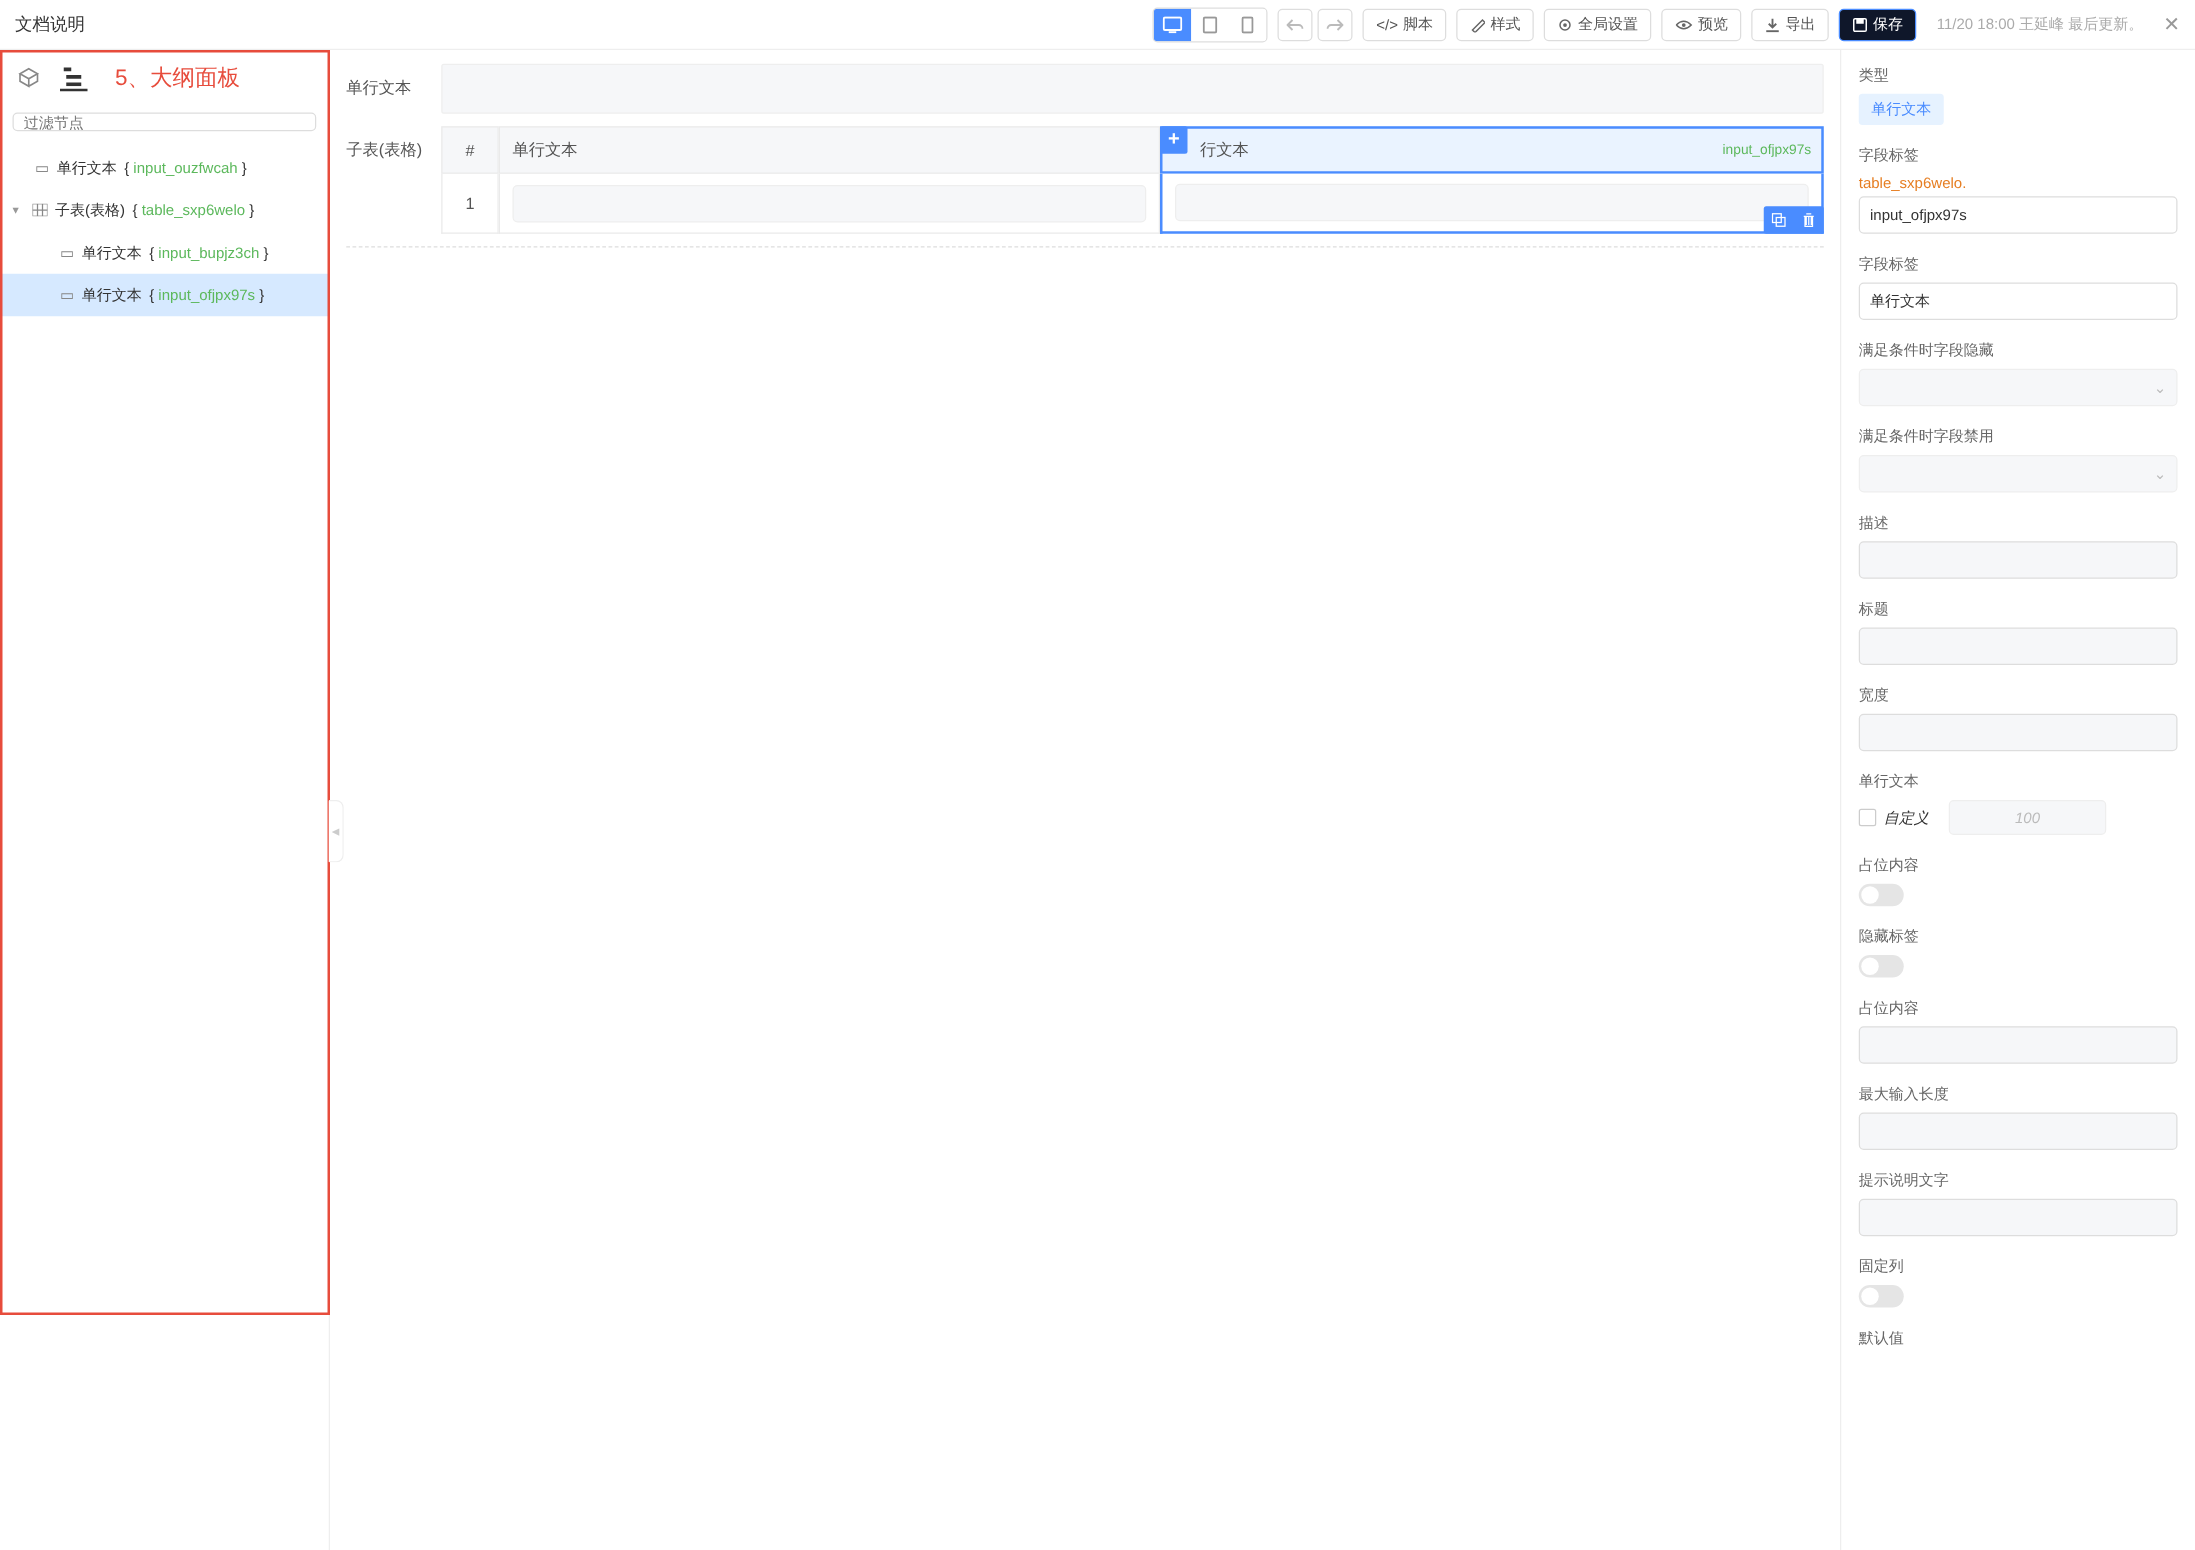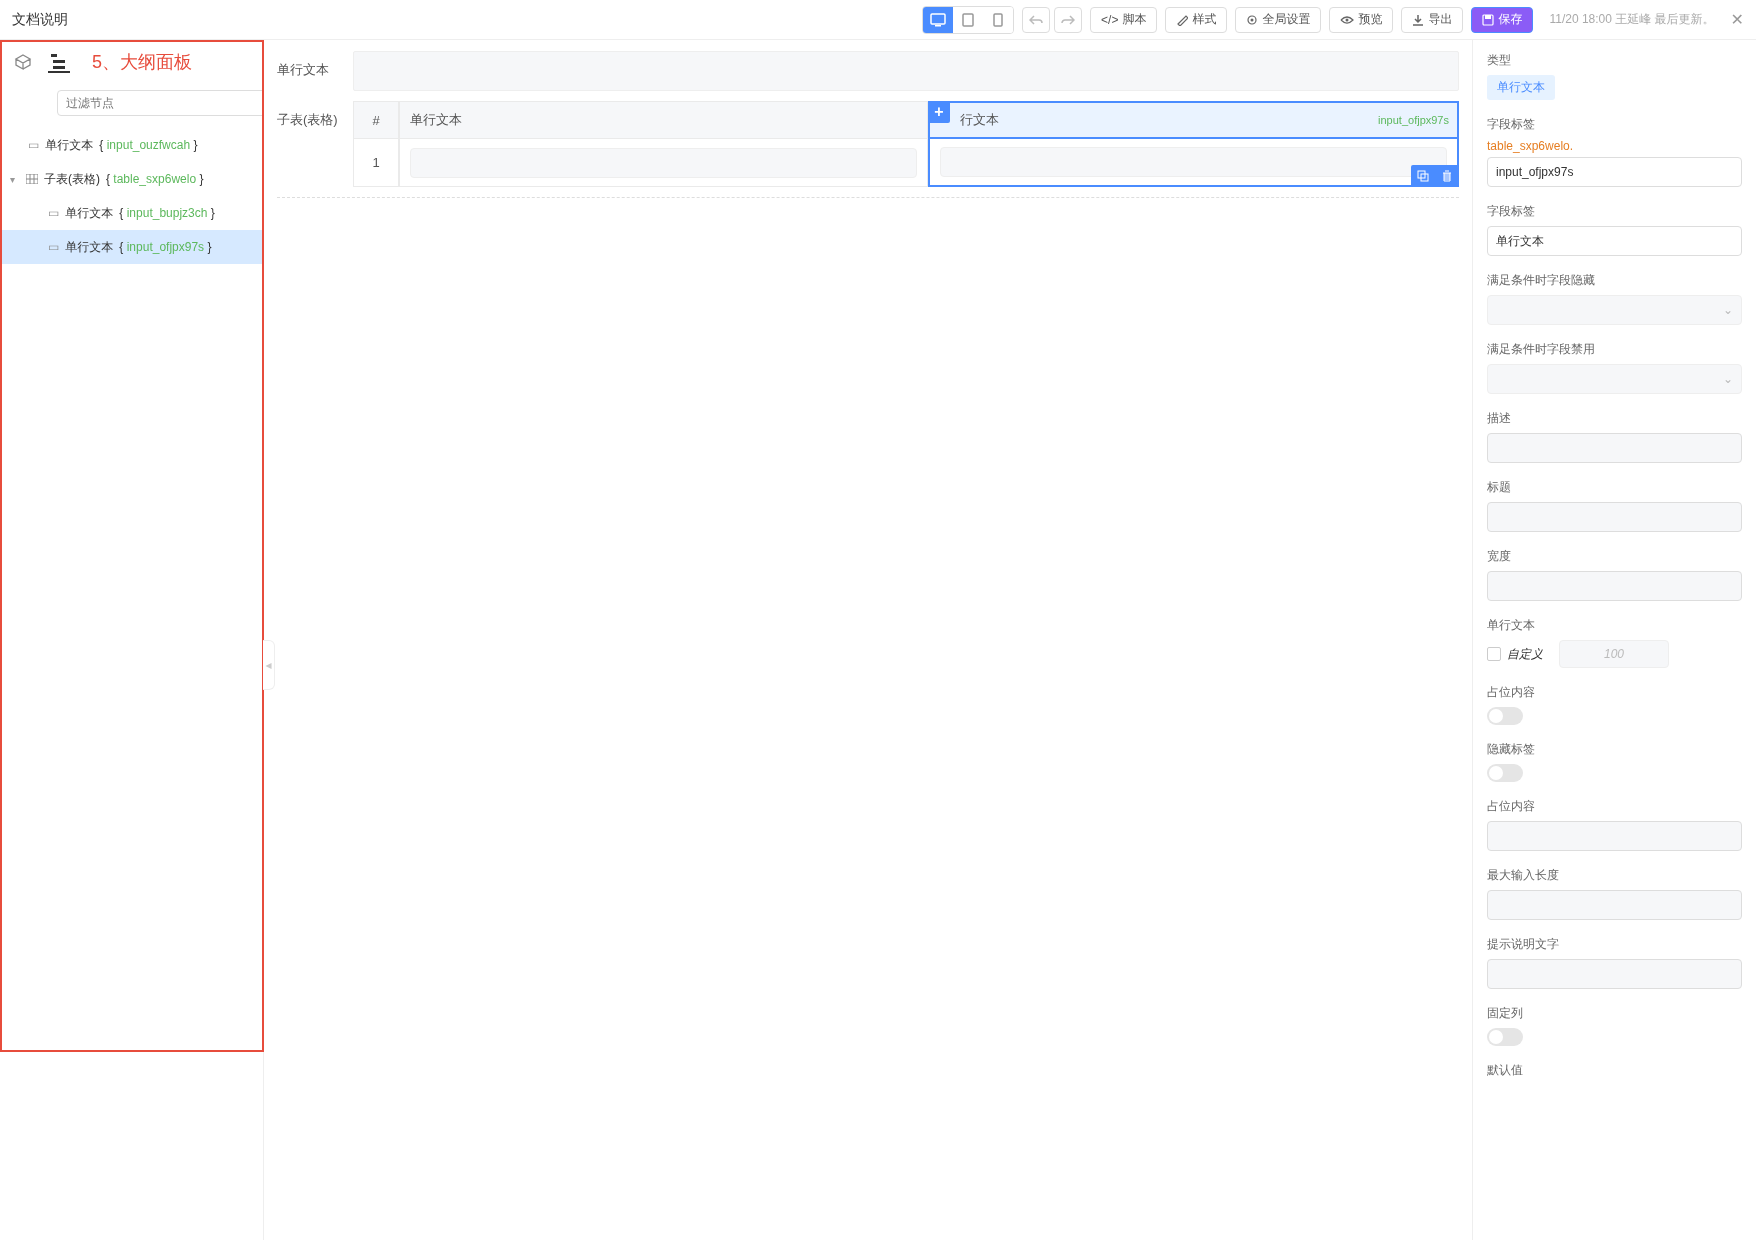--- a/index.html
+++ b/index.html
@@ -8,34 +8,34 @@
 
 .topbar { height: 40px; border-bottom: 1px solid #eee; display: flex; align-items: center; padding: 0 12px; }
 .topbar-left { flex: 1; font-size: 14px; color: #333; }
 .topbar-right { display: flex; align-items: center; gap: 8px; }
 .device-group { display: flex; border: 1px solid #ddd; border-radius: 4px; overflow: hidden; }
 .device-btn { width: 30px; height: 26px; display: flex; align-items: center; justify-content: center; cursor: pointer; background: #fff; }
 .device-btn.active { background: #4a8cff; color: #fff; }
 .history-group { display: flex; gap: 4px; }
 .icon-btn { width: 28px; height: 26px; border: 1px solid #ddd; border-radius: 4px; display: flex; align-items: center; justify-content: center; cursor: pointer; color: #999; background: #fff; }
 .pill-btn { height: 26px; padding: 0 10px; border: 1px solid #ddd; border-radius: 4px; display: flex; align-items: center; gap: 4px; cursor: pointer; color: #555; background: #fff; font-size: 12px; }
-.pill-btn.primary { background: #8b5cf6; color: #fff; border-color: #4a8cff; }
+.pill-btn.primary { background: #0f172a; color: #fff; border-color: #4a8cff; }
 .save-info { color: #aaa; font-size: 12px; margin-left: 8px; }
 .close-x { color: #999; cursor: pointer; margin-left: 8px; font-size: 16px; }
 
 
 .main { display: flex; height: calc(100% - 40px); }
 .left-panel { width: 264px; border-right: 1px solid #eee; position: relative; display: flex; flex-direction: column; }
 .left-panel .red-box { position: absolute; left: 0; top: 0; width: 264px; height: 1012px; border: 2px solid #e74c3c; pointer-events: none; z-index: 5; }
 .left-tabs { height: 44px; display: flex; align-items: center; padding: 0 12px; gap: 14px; }
 .left-tab-icon { width: 22px; height: 22px; display: flex; align-items: center; justify-content: center; cursor: pointer; color: #888; }
 .left-tab-icon.active { color: #333; border-bottom: 2px solid #333; }
 .annotation { color: #e74c3c; font-size: 18px; margin-left: 8px; flex: 1; }
 .filter-wrap { padding: 6px 10px; }
-.filter-input { width: 100%; height: 26px; border: 1px solid #ddd; border-radius: 4px; padding: 0 8px; font-size: 12px; color: #333; margin-left: 47px; }
+.filter-input { width: 100%; height: 15px; border: 1px solid #ddd; border-radius: 4px; padding: 0 8px; font-size: 12px; color: #333; }
 .tree { padding: 6px 0; }
 .tree-item { display: flex; align-items: center; height: 34px; padding: 0 10px; cursor: pointer; font-size: 12px; color: #333; gap: 6px; }
 .tree-item.selected { background: #d6e9ff; }
 .tree-item .chev { width: 10px; color: #999; font-size: 10px; }
 .tree-item .t-icon { color: #888; }
 .tree-item .id-part { color: #5cb85c; }
 .indent-1 { padding-left: 28px; }
 .indent-2 { padding-left: 48px; }
 .panel-collapse { position: absolute; right: -12px; top: 50%; width: 12px; height: 50px; background: #fff; border: 1px solid #eee; border-left: none; border-radius: 0 6px 6px 0; display: flex; align-items: center; justify-content: center; color: #ccc; cursor: pointer; z-index: 10; }
 
@@ -69,21 +69,21 @@
 .right-collapse { position: absolute; left: -12px; top: 50%; width: 12px; height: 50px; background: #fff; border: 1px solid #eee; border-right: none; border-radius: 6px 0 0 6px; display: flex; align-items: center; justify-content: center; color: #ccc; cursor: pointer; }
 .prop-section { margin-bottom: 16px; }
 .prop-label { font-size: 12px; color: #666; margin-bottom: 6px; }
 .type-tag { display: inline-block; background: #e6f2ff; color: #4a8cff; padding: 4px 10px; border-radius: 3px; font-size: 12px; }
 .prefix-id { color: #e67e22; font-size: 12px; margin-bottom: 4px; display: block; }
 .prop-input { width: 100%; height: 30px; border: 1px solid #ddd; border-radius: 4px; padding: 0 8px; background: #fff; font-size: 12px; color: #333; }
 .prop-input.muted { background: #f6f7f9; }
 .prop-select { width: 100%; height: 30px; border: 1px solid #eee; background: #f6f7f9; border-radius: 4px; display: flex; align-items: center; justify-content: flex-end; padding: 0 8px; color: #bbb; }
 .chk-row { display: flex; align-items: center; gap: 6px; font-style: italic; }
 .chk { width: 14px; height: 14px; border: 1px solid #ccc; border-radius: 2px; }
-.num-input { width: 110px; height: 28px; border: 1px solid #eee; background: #f6f7f9; border-radius: 4px; text-align: center; color: #bbb; margin-left: 10px; display: inline-flex; align-items: center; justify-content: center; }
+.num-input { width: 126px; height: 28px; border: 1px solid #eee; background: #f6f7f9; border-radius: 4px; text-align: center; color: #bbb; margin-left: 10px; display: inline-flex; align-items: center; justify-content: center; }
 .toggle { width: 36px; height: 18px; background: #e5e5e5; border-radius: 9px; position: relative; cursor: pointer; }
 .toggle::after { content: ""; position: absolute; left: 2px; top: 2px; width: 14px; height: 14px; background: #fff; border-radius: 50%; }
 
 svg { display: block; }
 </style>
 </head>
 <body>
 
 <div class="topbar">
   <div class="topbar-left">文档说明</div>

